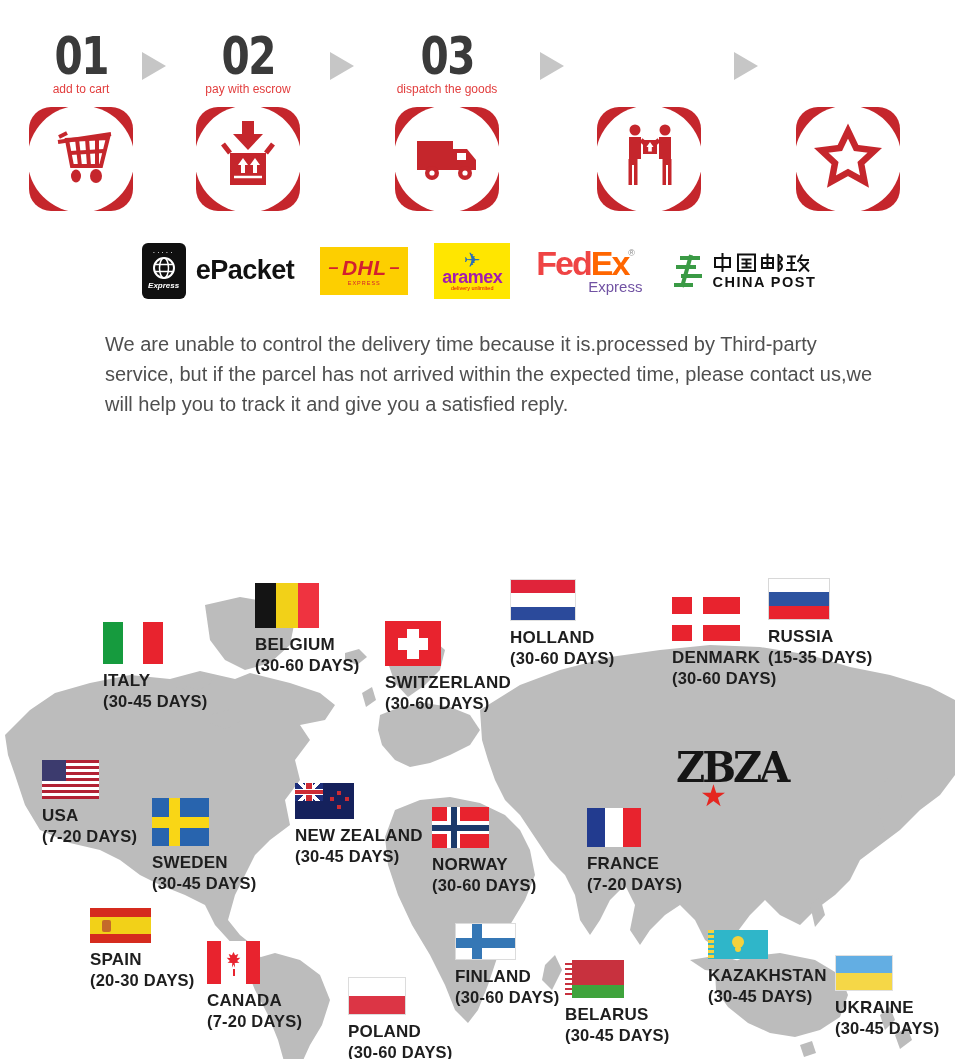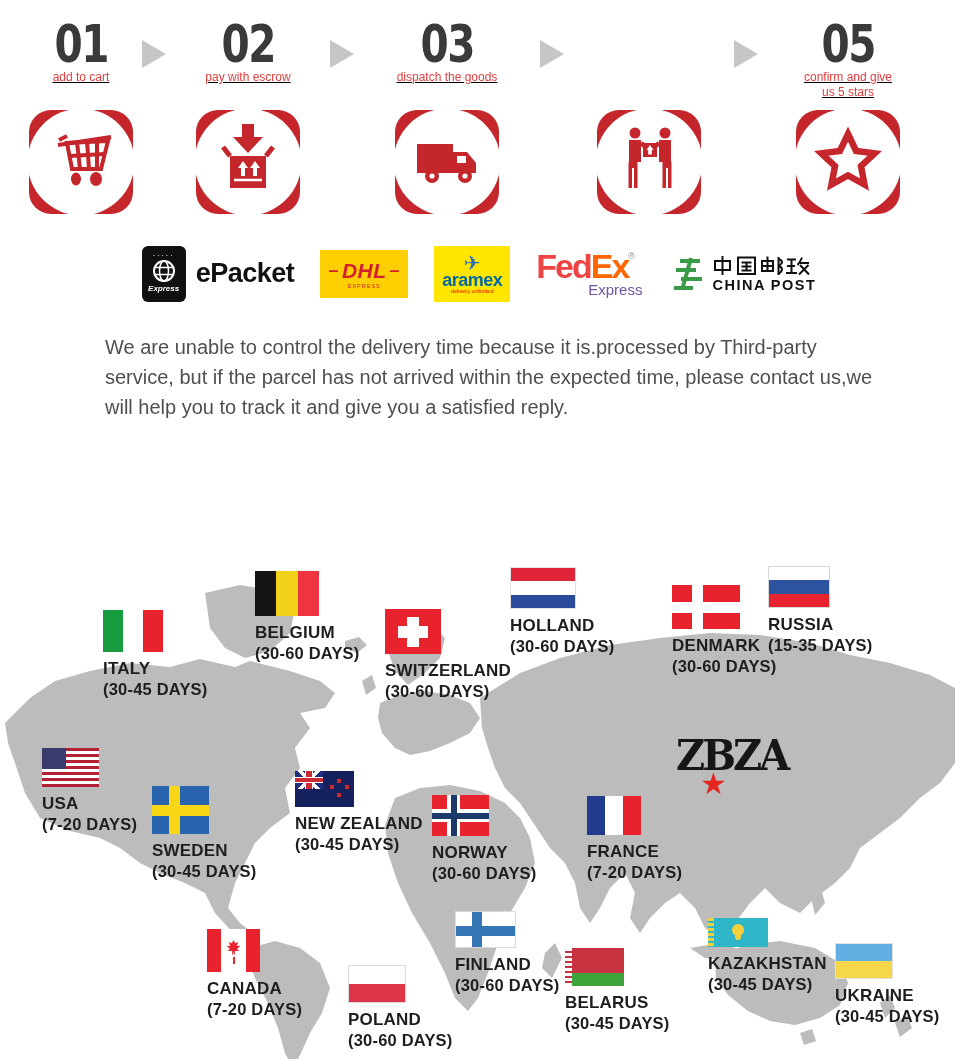--- a/index.html
+++ b/index.html
@@ -1,21 +1,21 @@
 <!DOCTYPE html>
 <html><head>
 <meta charset="utf-8">
 <style>
   * { box-sizing: border-box; margin: 0; padding: 0; }
   html,body { background:#ffffff; }
   body { width:958px; height:1059px; font-family:"Liberation Sans", sans-serif; position:relative; overflow:hidden; }
   .page { position:relative; width:958px; height:1059px; background:#fff; }
 
   
-  .steps-grid { display:grid; grid-template-columns:112px 34px 154px 34px 176px 34px 160px 34px 170px; width:908px; margin:18px auto 0 auto;text-decoration:underline; }
+  .steps-grid { display:grid; grid-template-columns:112px 34px 154px 34px 176px 34px 160px 34px 170px; width:908px; margin:30px auto 0 auto; }
   .step { text-align:center; }
   .step-num { font-family:"DejaVu Sans", sans-serif; font-weight:bold; font-size:52px; line-height:1.0; color:#3a3a3a; display:inline-block; transform:scaleX(0.78); letter-spacing:-2px; }
   .step-label { margin-top:1px; font-size:12px; color:#e23d3d; line-height:1.15; }
   .arrow { width:0; height:0; border-left:24px solid #c6c6c6; border-top:14px solid transparent; border-bottom:14px solid transparent; margin:22px auto 0 auto; }
 
   
   .icons-grid { display:grid; grid-template-columns:112px 34px 154px 34px 176px 34px 160px 34px 170px; width:908px; margin:10px auto 0 auto; }
   .badge-wrap { display:flex; justify-content:center; }
   .badge-wrap svg { width:104px; height:104px; }
 
@@ -32,21 +32,21 @@
   .ep-label { font-size:27px; font-weight:bold; color:#111; letter-spacing:-0.5px; }
   .ems { display:flex; align-items:flex-start; gap:2px; position:relative; }
   .ems-text { font-size:36px; font-weight:bold; font-style:italic; color:#1d3f97; letter-spacing:-1px; line-height:0.9; }
   .ems-sub { position:absolute; left:50px; top:33px; font-size:6px; color:#d2202f; letter-spacing:1.5px; }
   .dhl { width:88px; height:48px; background:#fdcf00; display:flex; flex-direction:column; align-items:center; justify-content:center; }
   .dhl-line { display:flex; align-items:center; gap:3px; color:#d2202f; font-weight:bold; font-style:italic; font-size:21px; letter-spacing:0.5px; }
   .dhl-dash { font-size:18px; font-weight:bold; }
   .dhl-sub { font-size:5.5px; color:#d2202f; letter-spacing:1px; margin-top:0px; }
   .aramex { width:76px; height:56px; background:#ffe600; display:flex; flex-direction:column; align-items:center; justify-content:center; }
   .aramex-plane { font-size:20px; color:#2b6fb5; line-height:18px; }
-  .aramex-text { font-size:18px; font-weight:bold; color:#0369a1; letter-spacing:-0.5px; line-height:16px; }
+  .aramex-text { font-size:18px; font-weight:bold; color:#a21caf; letter-spacing:-0.5px; line-height:16px; }
   .aramex-sub { font-size:5.5px; color:#e30613; }
   .fedex { position:relative; padding-right:4px; }
   .fedex-main { font-size:34px; font-weight:bold; letter-spacing:-2px; line-height:0.9; }
   .fedex-fed { color:#ef4444; }
   .fedex-ex { color:#ff6600; }
   .fedex-reg { font-size:9px; color:#888; vertical-align:top; }
   .fedex-sub { font-size:15px; color:#7152a3; margin-left:52px; line-height:1.0; }
   .chinapost { display:flex; align-items:center; gap:8px; }
   .cp-col { display:flex; flex-direction:column; gap:1px; }
   .cp-en { font-size:14.5px; font-weight:bold; color:#111; letter-spacing:1.5px; }
@@ -142,25 +142,20 @@
     <div class="step" style="grid-column:5">
       <div class="step-num">03</div>
       <div class="step-label">dispatch the goods</div>
     </div>
     <div style="grid-column:6">
         <div class="arrow"></div>
       </div>
     <div style="grid-column:8">
         <div class="arrow"></div>
       </div>
-    <div class="step" style="grid-column:9">
-      <div class="step-num">05</div>
-      <div class="step-label">confirm and give</div>
-      <div class="step-label">us 5 stars</div>
-    </div>
   </div>
 
   <div class="icons-grid">
     <div class="badge-wrap" style="grid-column:1">
       <svg viewBox="0 0 104 104">
         <rect x="0" y="0" width="104" height="104" rx="22" fill="#c5262c"></rect>
         <circle cx="52" cy="52" r="53.5" fill="#ffffff"></circle>
         <g stroke="#c5262c" stroke-width="4" fill="none">
           <path d="M30,30 L38,26"></path>
           <path d="M29,35 L82,27"></path>
@@ -381,20 +376,25 @@
           <div class="inner-cross-h"></div>
         </div>
       <div class="cname">NORWAY</div>
       <div class="cdays">(30-60 DAYS)</div>
     </div>
     <div class="country" style="left:587px; top:233px">
       <div class="flag flag-france"></div>
       <div class="cname">FRANCE</div>
       <div class="cdays">(7-20 DAYS)</div>
     </div>
+    <div class="country" style="left:90px; top:333px">
+      <div class="flag flag-spain"></div>
+      <div class="cname">SPAIN</div>
+      <div class="cdays">(20-30 DAYS)</div>
+    </div>
     <div class="country" style="left:207px; top:366px">
       <div class="flag flag-canada"></div>
       <div class="cname">CANADA</div>
       <div class="cdays">(7-20 DAYS)</div>
     </div>
     <div class="country" style="left:348px; top:402px">
       <div class="flag flag-poland"></div>
       <div class="cname">POLAND</div>
       <div class="cdays">(30-60 DAYS)</div>
     </div>

